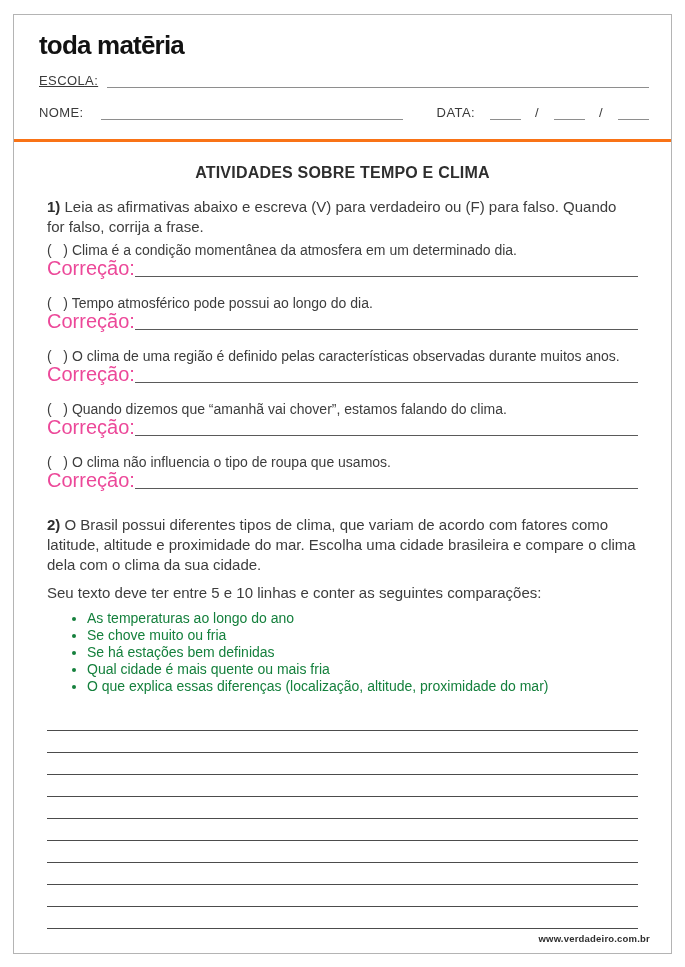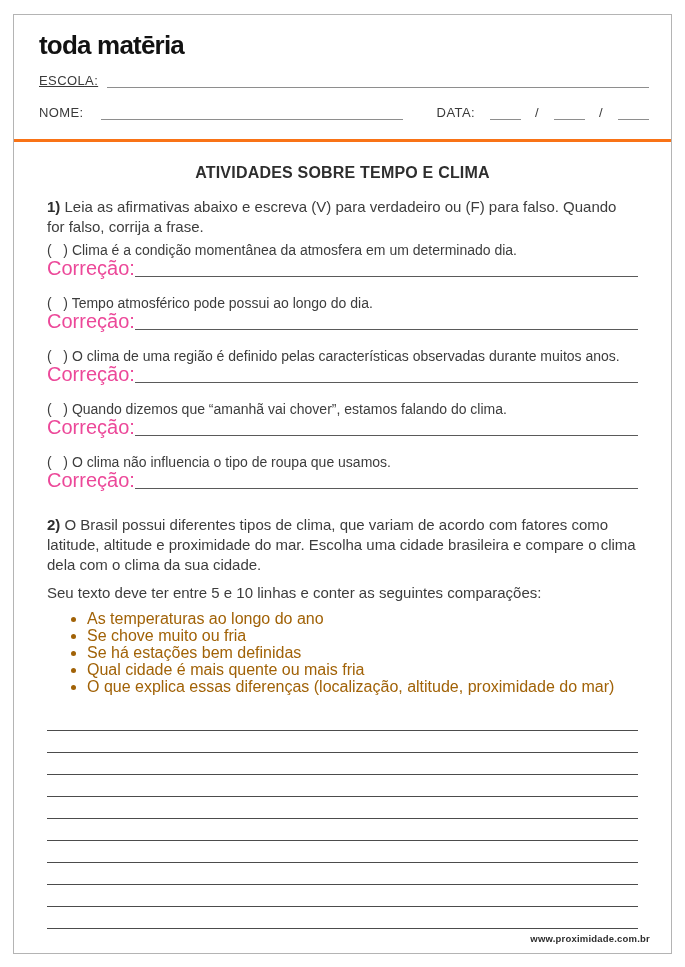--- a/index.html
+++ b/index.html
@@ -94,23 +94,23 @@
     margin-top: 8px;
     font-size: 15px;
     line-height: 20px;
   }
   ul.bullets {
     margin-top: 7px;
     padding-left: 40px;
     list-style: disc;
   }
   ul.bullets li {
-    font-size: 16px;
+    font-size: 14px;
     line-height: 17px;
-    color: #a16207;
+    color: #15803d;
   }
   .answer-lines { margin-top: 14px; }
   .answer-line {
     height: 22px;
     border-bottom: 1.8px solid #4c4c4c;
   }
   .footer-url {
     position: absolute;
     right: 21px;
     bottom: 9px;
@@ -211,15 +211,15 @@
       <div class="answer-line"></div>
       <div class="answer-line"></div>
       <div class="answer-line"></div>
       <div class="answer-line"></div>
       <div class="answer-line"></div>
       <div class="answer-line"></div>
     </div>
 
   </div>
 
-  <div class="footer-url">www.proximidade.com.br</div>
+  <div class="footer-url">www.verdadeiro.com.br</div>
 
 </div>
 
 </body></html>

